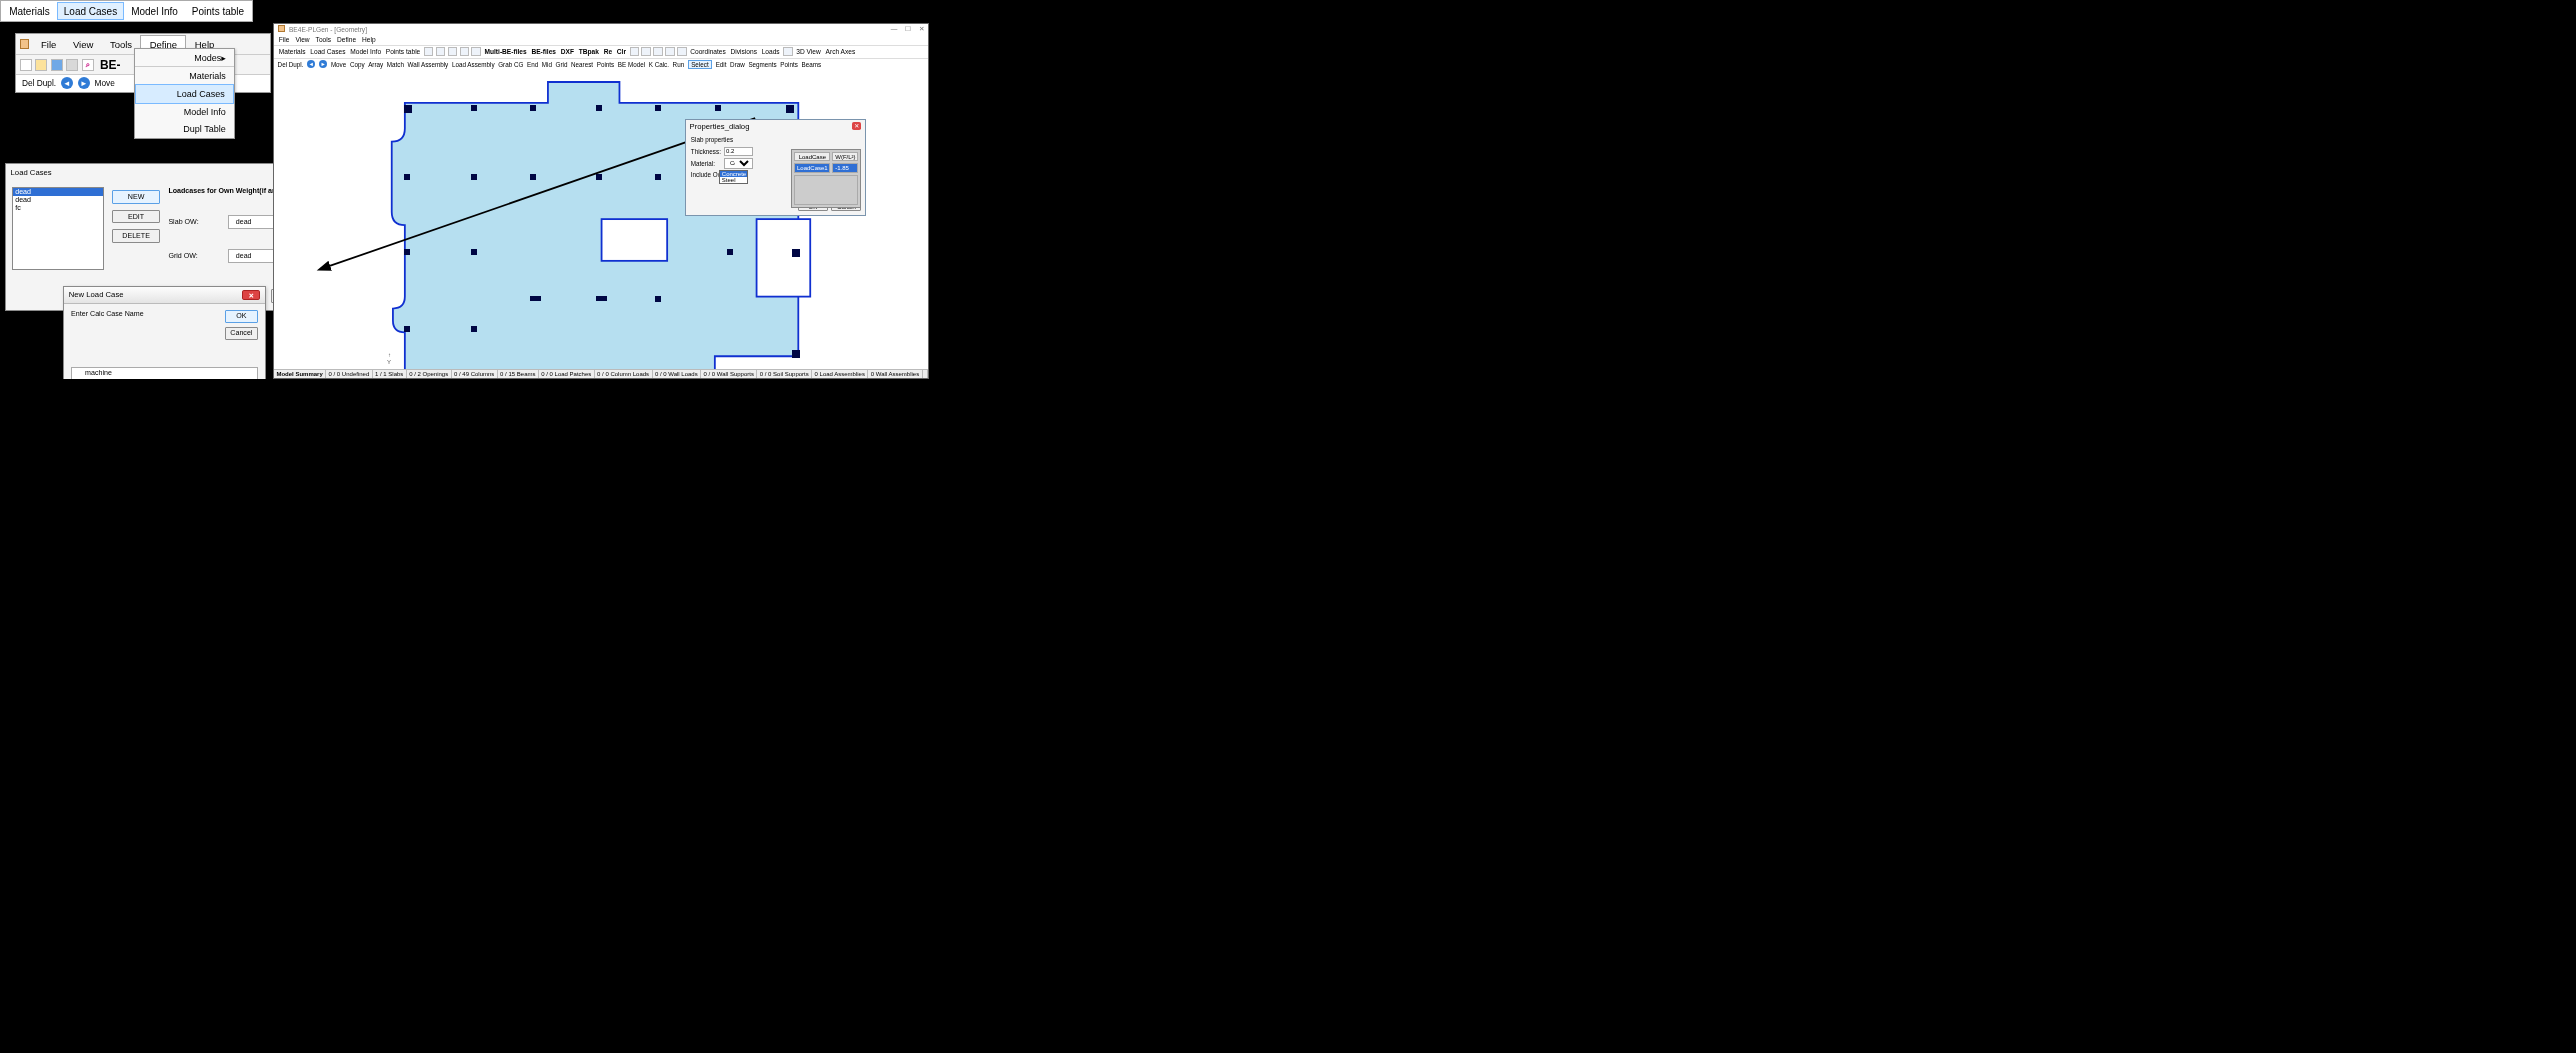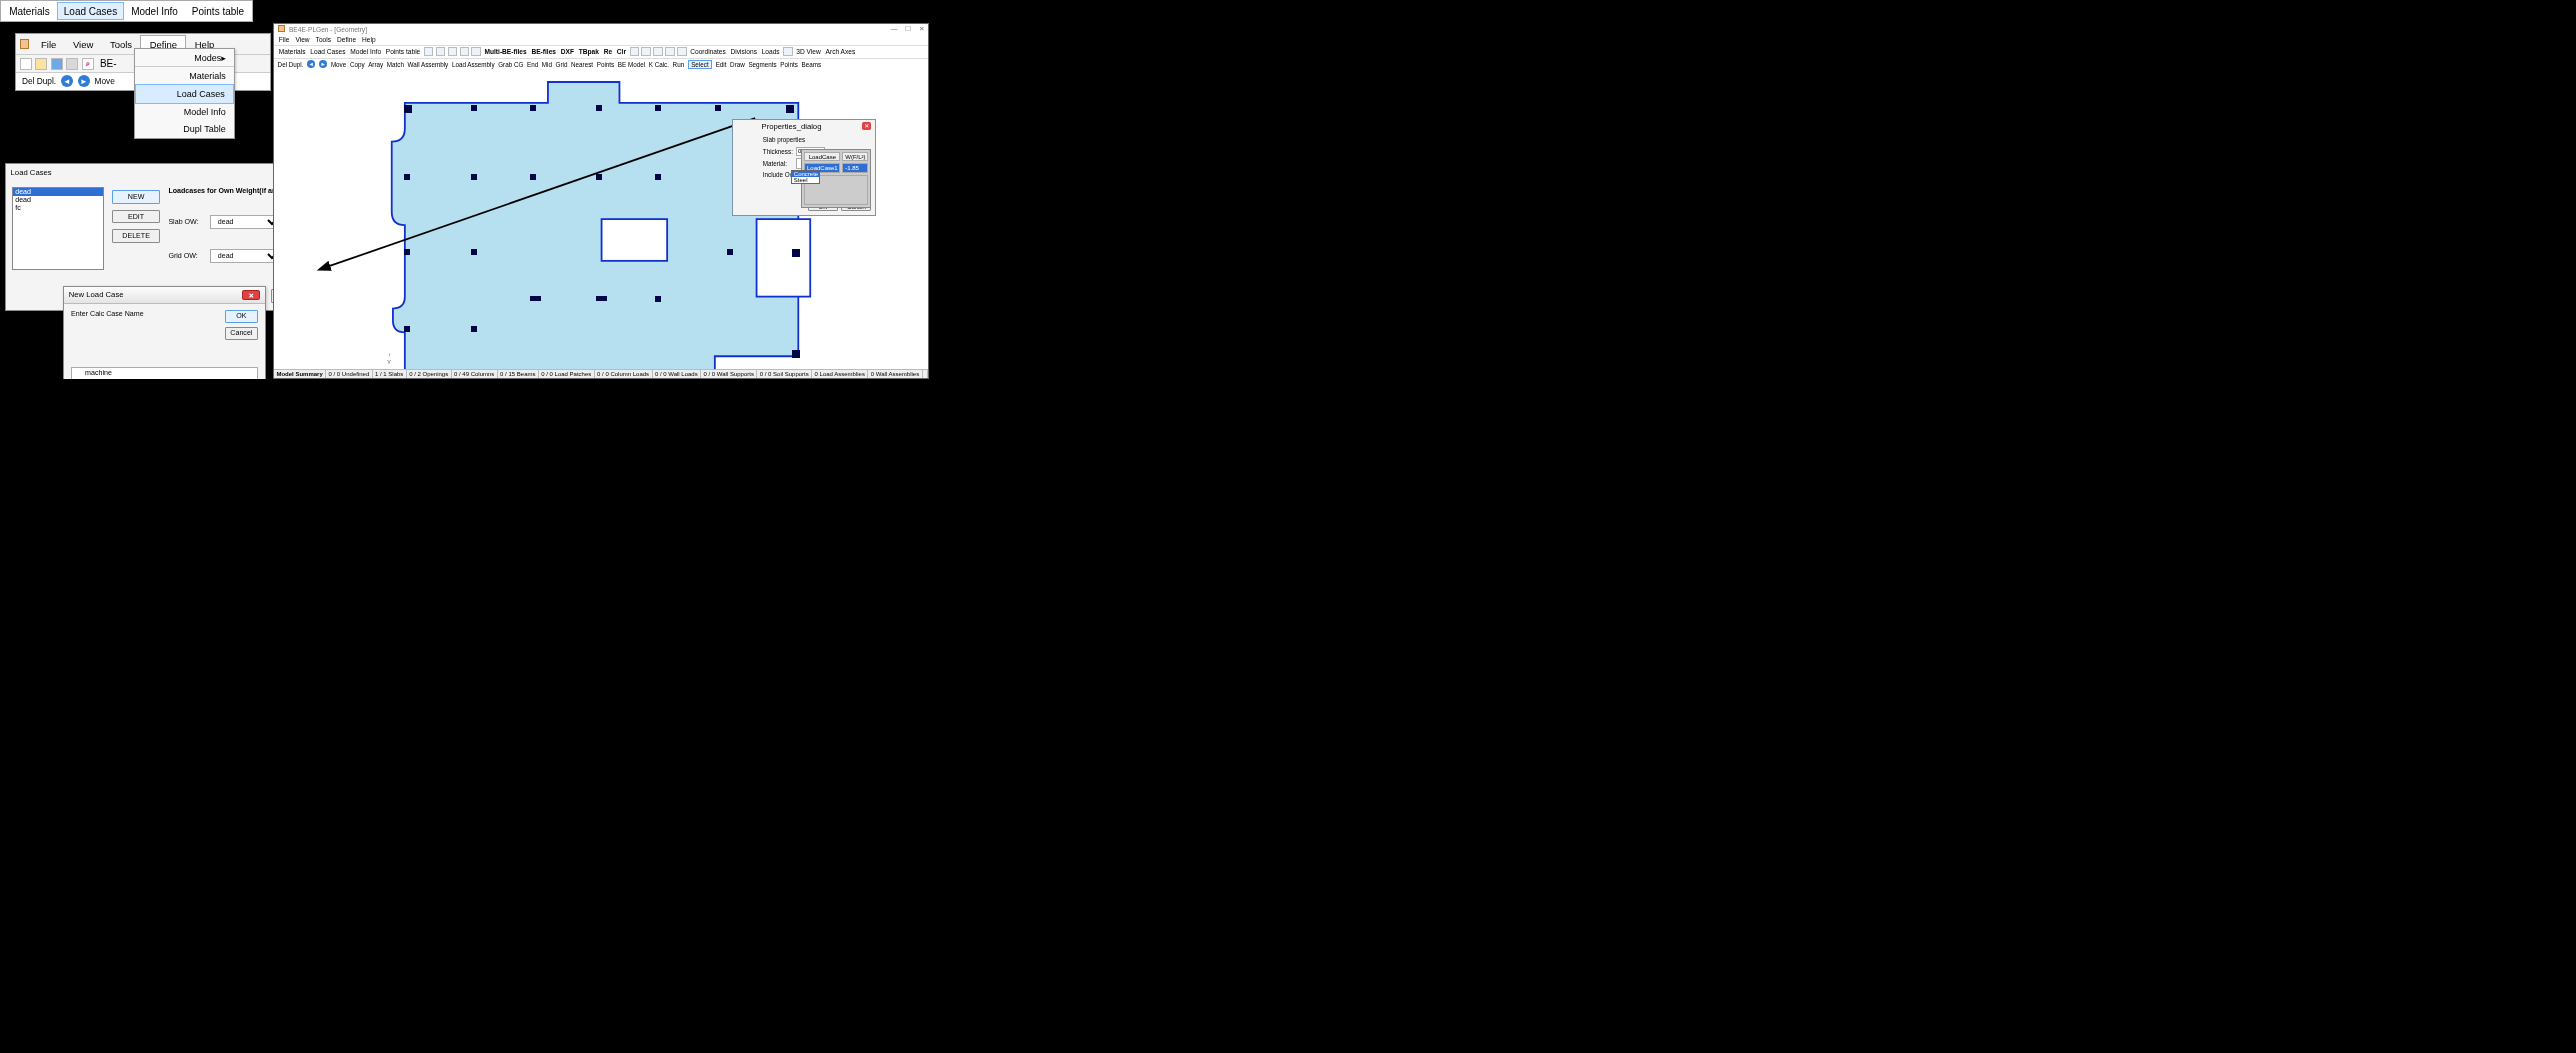--- a/index.html
+++ b/index.html
@@ -16,21 +16,21 @@
   .snippet-menubar .icon { width:9.5px; height:9.5px; margin:1.2px 3.6px 1.2px 1.2px; background:#f2c38a; border:0.6px solid #b07830; }
   .snippet-menubar .item { padding:2.4px 8.3px; font-size:9.5px; }
   .snippet-menubar .item.open { background:#fff; border:0.6px solid #aaa; border-bottom:0.6px solid #fff; }
   .snippet-row2 { display:flex; align-items:center; gap:3.6px; padding:2.4px 3.6px; border-top:0.6px solid #ccc; }
   .snippet-row2 .ico { width:12px; height:12px; border:0.6px solid #bbb; background:#fff; display:flex; align-items:center; justify-content:center; font-size:7.7px; }
   .snippet-row2 .ico.blank{ background:#fff; }
   .snippet-row2 .ico.folder{ background:#fce29b; }
   .snippet-row2 .ico.disk{ background:#6fa8e6; }
   .snippet-row2 .ico.print{ background:#d8d8d8; }
   .snippet-row2 .ico.mag{ background:#fff; font-weight:bold; color:#c4007a; }
-  .snippet-row2 .be{ font-weight:normal; font-size:10px; padding-left:2.4px; }
+  .snippet-row2 .be{ font-weight:bold; font-size:12px; padding-left:2.4px; }
   .snippet-row3 { display:flex; align-items:center; gap:4.8px; padding:2.4px 6px; border-top:0.6px solid #ccc; background:#fff; font-size:8.3px;}
   .snippet-row3 .arrow { width:12px;height:12px;border-radius:50%;background:#2f7bd6;color:#fff;display:flex;align-items:center;justify-content:center;font-size:7.7px;}
   .dropdown { position:absolute; left:134px; top:48px; width:101px; background:#f8f8f8; border:0.6px solid #999; box-shadow:1.2px 1.2px 2.4px rgba(0,0,0,.2); z-index:30; font-size:9px;}
   .dropdown .row { padding:3.6px 8.3px; display:flex; justify-content:flex-end; }
   .dropdown .row.sep { border-bottom:0.6px solid #ccc; }
   .dropdown .row.hl { background:#d7ecff; border:0.6px solid #7abaff; }
 
   
   .dlg { position:absolute; background:#f4f4f4; border:0.6px solid #8a8a8a; box-shadow:1.2px 1.2px 3.6px rgba(0,0,0,.25); }
   .dlg-title { padding:3px 4.8px; font-size:7.7px; display:flex; justify-content:space-between; align-items:center; background:#f4f4f4; }
@@ -39,21 +39,21 @@
   select, input[type=text]{ border:0.6px solid #aaa; background:#fff; padding:1.2px 2.4px; font-size:7.1px; }
 
   .loadcases { left:4.8px; top:163px; width:310px; }
   .loadcases-body { display:flex; padding:6px; gap:8.3px; }
   .lc-list { width:92px; height:83px; background:#fff; border:0.6px solid #888; font-size:7.1px; }
   .lc-list .sel{ background:#2f6fd4; color:#fff; padding:0 2.4px;}
   .lc-list div{ padding:0 2.4px;}
   .lc-btns { display:flex; flex-direction:column; gap:6px; width:48px; margin-top:3.6px;}
   .lc-right { flex:1; font-size:7.1px;}
   .lc-right h4 { margin:0 0 8.3px 0; font-size:7.1px; font-weight:bold;}
-  .lc-right .row{ display:flex; align-items:center; margin:20px 0;}
+  .lc-right .row{ display:flex; align-items:center; margin:20px 0;gap:18px;}
   .lc-right .row label{ width:42px;}
   .lc-right select{ width:71px;}
   .lc-foot{ display:flex; justify-content:flex-end; gap:6px; padding:0 7.1px 7.1px; }
   .lc-foot .btn{ width:36px; }
 
   
   .newlc { left:51px; top:286px; width:203px;margin-left:12px; }
   .newlc .dlg-title{ background:linear-gradient(#fdfdfd,#e4e4e4); border-bottom:0.6px solid #bbb;}
   .newlc .dlg-title .x{ background:#d44; color:#fff; border:0.6px solid #a22; width:18px; height:9.5px; font-weight:bold;}
   .newlc-body{ padding:6px 7.1px; font-size:7.1px; background:#f4f4f4;}
@@ -77,21 +77,21 @@
   .status{ display:flex; gap:0; font-size:6px; background:#eee; border-top:0.6px solid #bbb;}
   .status .cell{ border-right:0.6px solid #bbb; padding:1.2px 2.4px; white-space:nowrap;}
   .status .grow{ flex:1;}
 
   
   svg.floor{ position:absolute; left:107px; top:0; width:465px; height:334px;}
   .col{ position:absolute; background:#000744; }
   .axis{ position:absolute; font-size:6px; color:#555; }
 
   
-  .props{ position:absolute; right:52px; top:49px; width:144px; background:#f4f4f4; border:0.6px solid #7a94ad; font-size:6.3px; z-index:20;padding-left:25px;}
+  .props{ position:absolute; right:62px; top:49px; width:181px; background:#f4f4f4; border:0.6px solid #7a94ad; font-size:6.3px; z-index:20;}
   .props .dlg-title{ padding:1.8px 3.6px; background:#f4f4f4;}
   .props .dlg-title .x{ background:#d44;color:#fff;border:none;width:9.5px;height:8.3px;font-size:6px;line-height:8.3px;}
   .props-body{ padding:3.6px 4.8px;}
   .props-body .grp{ font-size:6.3px; margin-bottom:3.6px;}
   .props-body .row{ display:flex; align-items:center; margin:1.8px 0;}
   .props-body .row label{ width:33px;}
   .props-body input,.props-body select{ width:29px; font-size:6px; padding:0.6px 1.2px;}
   .props-table{ position:absolute; right:3.6px; top:16.7px; width:70px; border:0.6px solid #888; background:#ccc; font-size:6px;}
   .props-table th{ background:#eee;border:0.6px solid #aaa;padding:0.6px 1.8px;font-weight:normal;}
   .props-table td{ background:#fff;border:0.6px solid #aaa;padding:0.6px 1.8px;}

